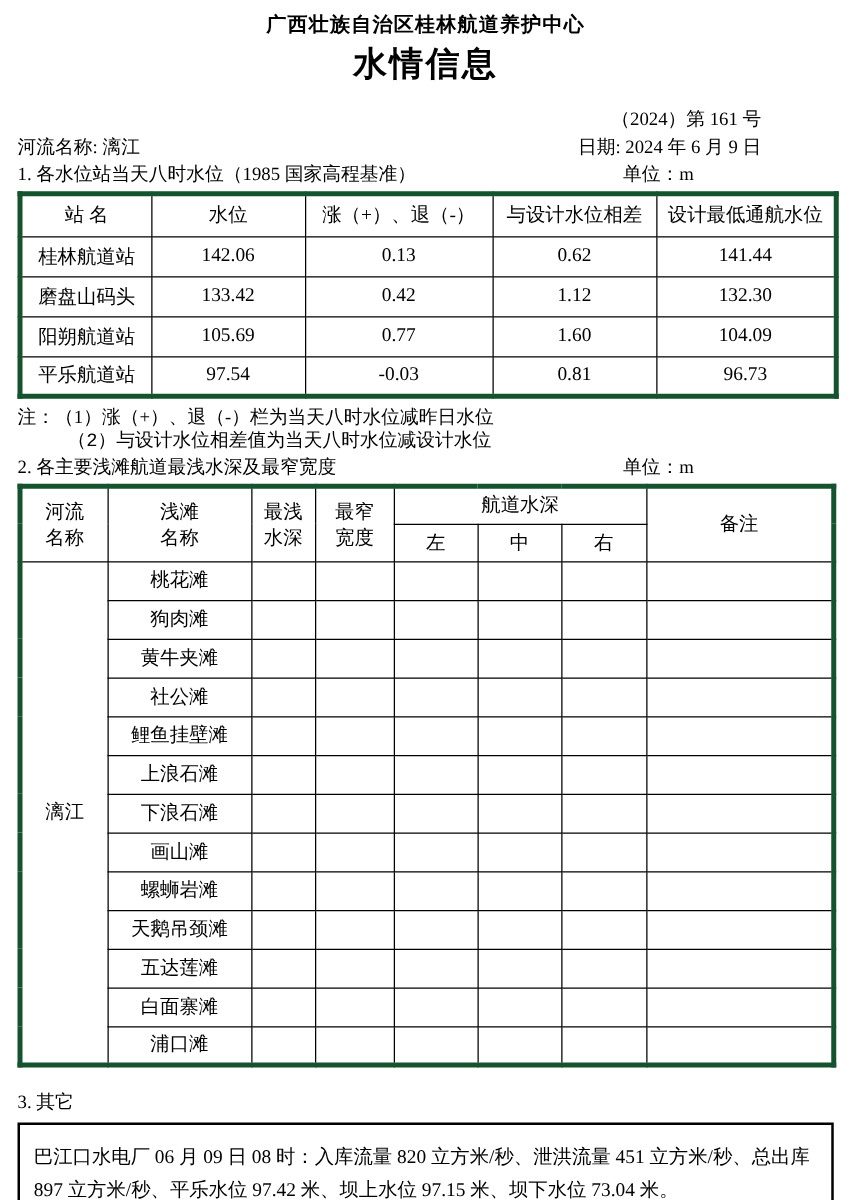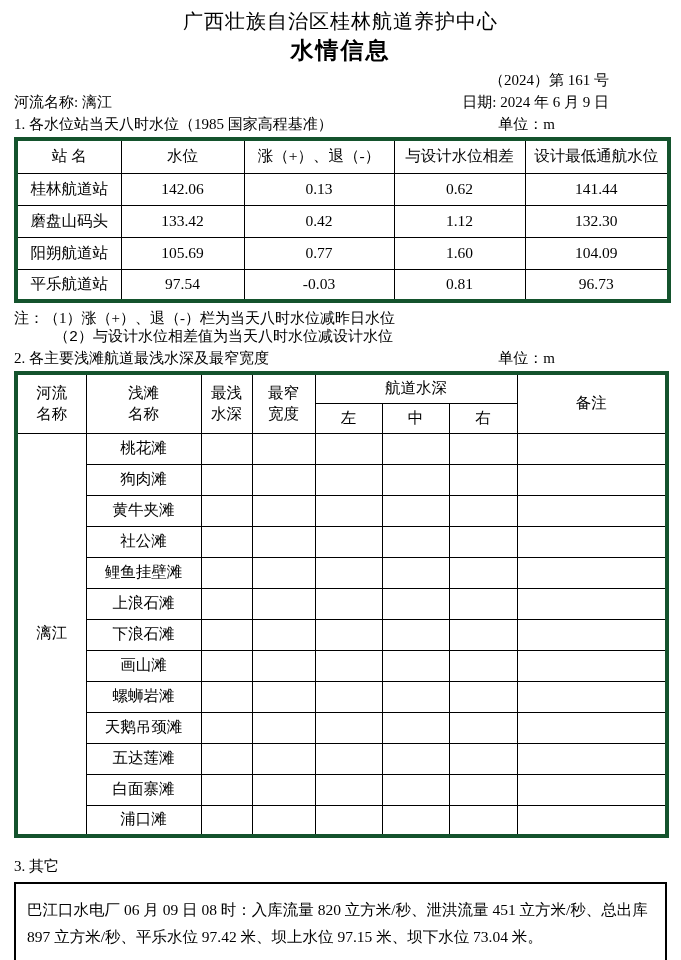--- a/index.html
+++ b/index.html
@@ -14,39 +14,40 @@
     color: #000000;
     font-size: 15px;
   }
   .page {
     padding: 10px 14px 0 14px;
     box-sizing: border-box;
     width: 681px;
   }
   .org-title {
     text-align: center;
-    font-size: 20px;
+    font-size: 16px;
     line-height: 22px;
     letter-spacing: 1px;
+    font-weight: bold;
   }
   .doc-title {
     text-align: center;
-    font-size: 23px;
+    font-size: 27px;
     font-weight: bold;
     line-height: 26px;
     margin-top: 6px;
     letter-spacing: 2px;
   }
   .line {
     display: flex;
     justify-content: space-between;
     align-items: baseline;
     line-height: 20px;
   }
-  .docno-line { margin-top: 6px; font-family: Liberation Serif, serif; }
+  .docno-line { margin-top: 22px; font-family: Liberation Serif, serif; }
   .docno { margin-right: 58px; }
   .date  { margin-right: 58px; }
   .unit1 { margin-right: 112px; }
   .unit2 { margin-right: 112px; }
   .meta-line { margin-top: 2px; }
   .sec-heading { white-space: nowrap; }
 
   table {
     border-collapse: collapse;
     table-layout: fixed;

